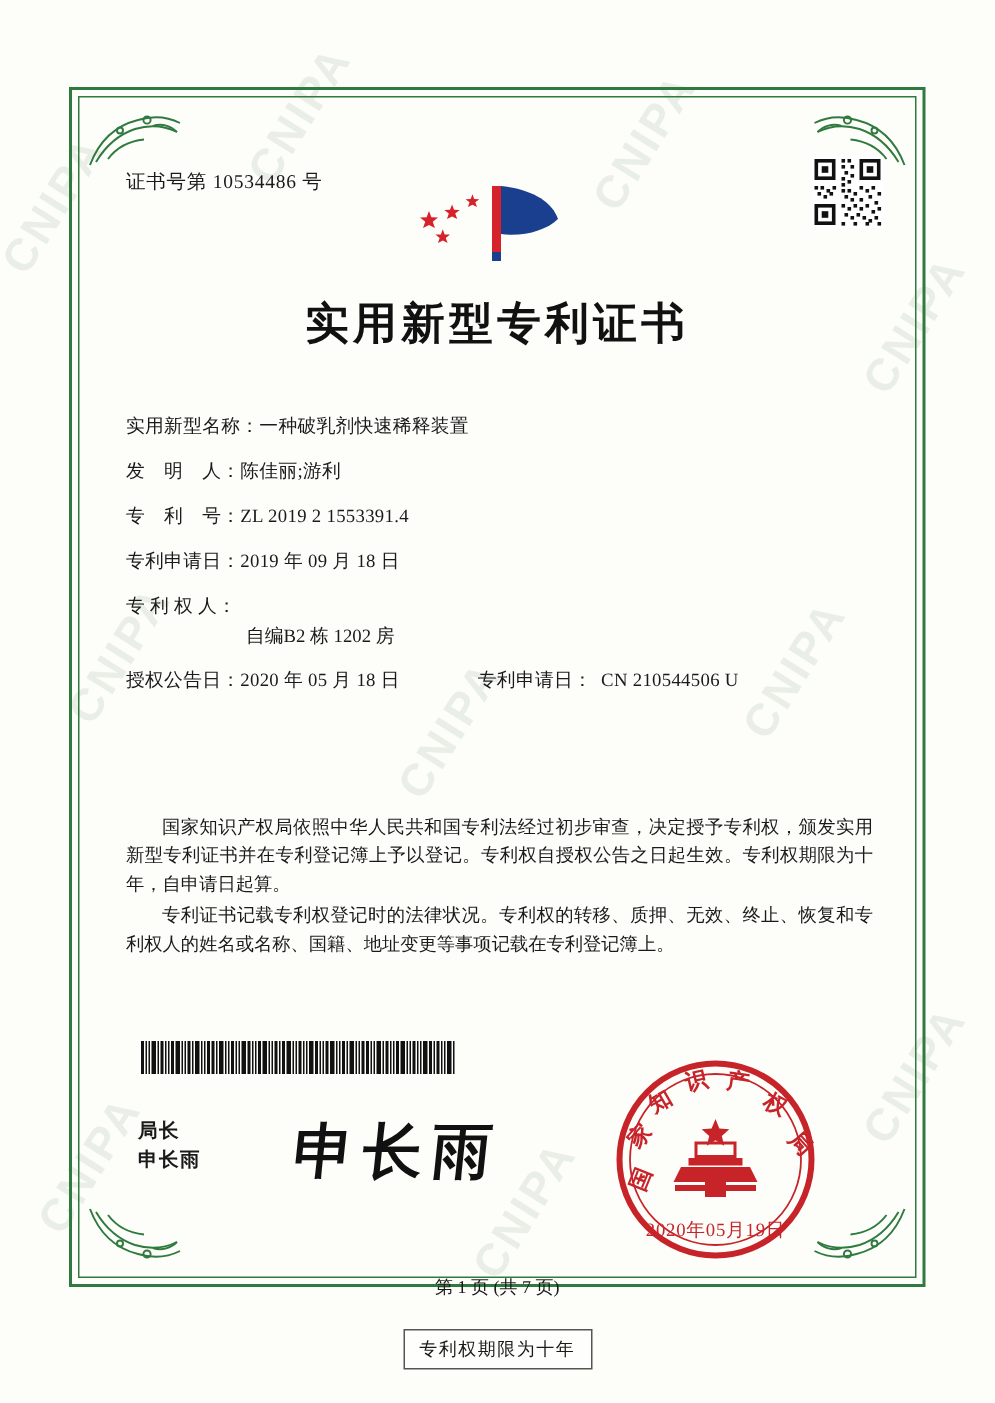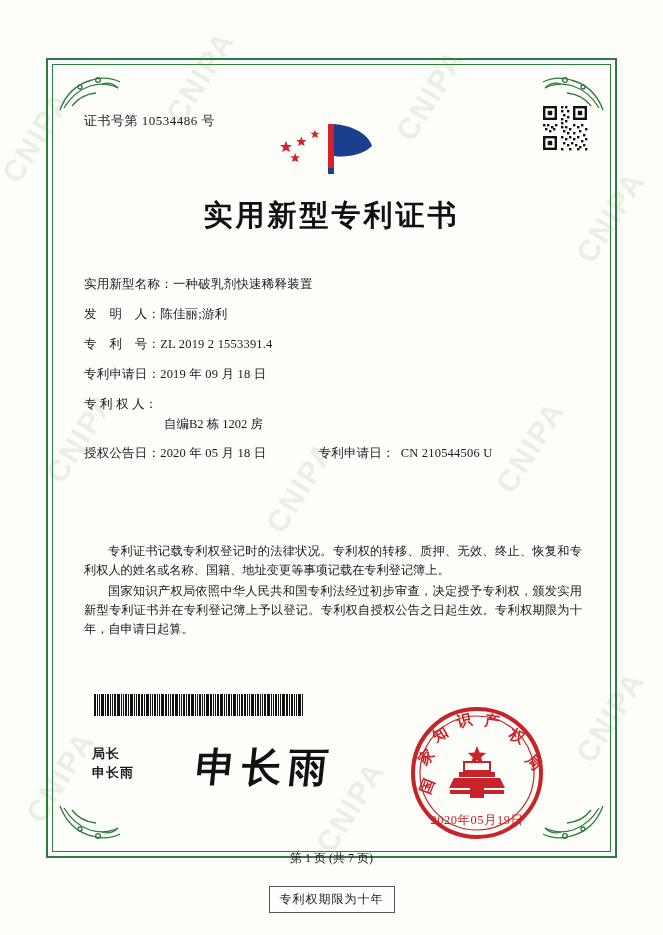--- a/index.html
+++ b/index.html
@@ -383,22 +383,22 @@
     <div class="addr2">自编B2 栋 1202 房</div>
     <div class="row two">
       <span class="lbl">授权公告日：</span>
       <span class="val">2020 年 05 月 18 日</span>
       <span class="lbl val2">专利申请日：</span>
       <span class="val" style="margin-left:6px">CN 210544506 U</span>
     </div>
   </div>
 
   <div id="paras">
+    <p>国家知识产权局依照中华人民共和国专利法经过初步审查，决定授予专利权，颁发实用新型专利证书并在专利登记簿上予以登记。专利权自授权公告之日起生效。专利权期限为十年，自申请日起算。</p>
     <p>专利证书记载专利权登记时的法律状况。专利权的转移、质押、无效、终止、恢复和专利权人的姓名或名称、国籍、地址变更等事项记载在专利登记簿上。</p>
-    <p>国家知识产权局依照中华人民共和国专利法经过初步审查，决定授予专利权，颁发实用新型专利证书并在专利登记簿上予以登记。专利权自授权公告之日起生效。专利权期限为十年，自申请日起算。</p>
   </div>
 
   <div id="barcode">
       <i style="width: 2px;"></i>
       <i style="width: 1px;"></i>
       <i style="width: 1px;"></i>
       <i style="width: 3px;"></i>
       <i style="width: 1px;"></i>
       <i style="width: 2px;"></i>
       <i style="width: 1px;"></i>

